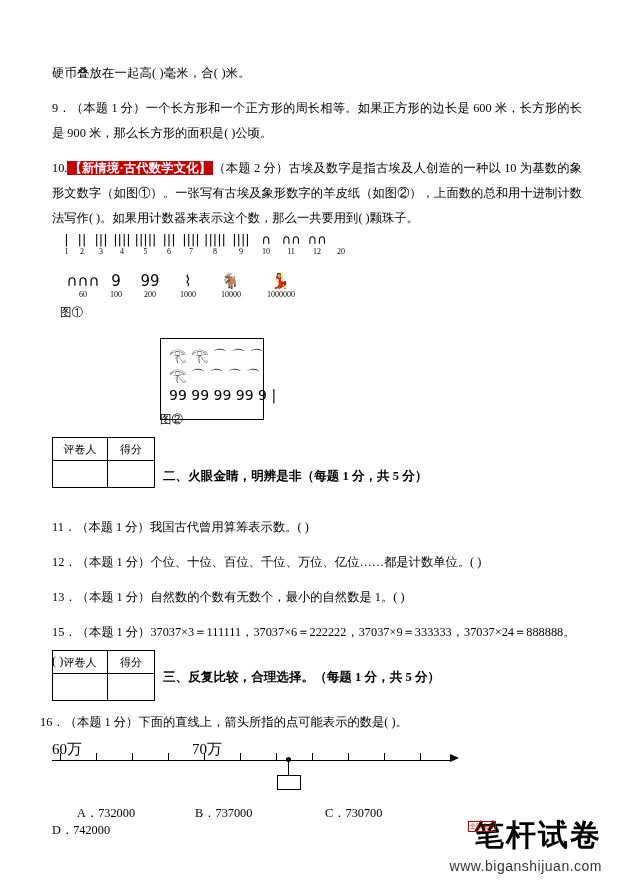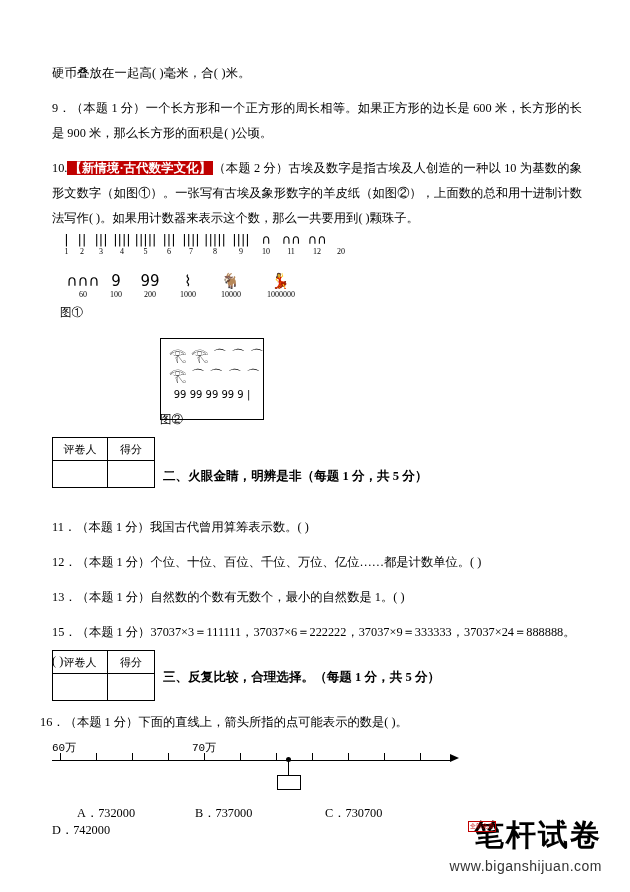--- a/index.html
+++ b/index.html
@@ -108,21 +108,21 @@
     position:absolute;left:398px;top:14px;
     width:0;height:0;
     border-left:9px solid #000;
     border-top:4.5px solid transparent;
     border-bottom:4.5px solid transparent;
   }
   .tick{
     position:absolute;top:13px;width:1px;height:8px;background:#000;
   }
   .lbl{
-    position:absolute;top:0px;font-size:11px;font-family:Liberation Mono, monospace;
+    position:absolute;top:0px;font-size:15px;
   }
   .dot{
     position:absolute;top:16.5px;width:5px;height:5px;border-radius:50%;background:#000;
   }
   .stem{
     position:absolute;top:21px;width:1px;height:15px;background:#000;
   }
   .boxsm{
     position:absolute;top:35px;width:22px;height:13px;border:1px solid #000;
   }
@@ -183,21 +183,21 @@
     </div>
     <div class="numrow" style="margin-left:6px">
       <span class="cell" style="width:34px">60</span><span class="cell" style="width:32px">100</span><span class="cell" style="width:36px">200</span><span class="cell" style="width:40px">1000</span><span class="cell" style="width:46px">10000</span><span class="cell" style="width:54px">1000000</span>
     </div>
     <div class="figcap" style="width:240px;text-align:left;margin-top:6px">图①</div>
   </div>
 
   <div class="fig2box">
     <div class="fig2line">𓂀  𓂀  ⌒  ⌒  ⌒</div>
     <div class="fig2line">𓂀  ⌒  ⌒  ⌒  ⌒</div>
-    <div class="fig2line" style="font-size:10px">99  99  99  99  9 |</div>
+    <div class="fig2line" style="font-size:14px">99  99  99  99  9 |</div>
   </div>
   <div class="fig2cap">图②</div>
 
   <table class="scorebox" style="left:52px;top:437px;">
     <tbody>
         <tr>
       <td class="sb-h" style="width:52px">评卷人</td>
       <td class="sb-h" style="width:44px">得分</td>
     </tr>
     <tr>

